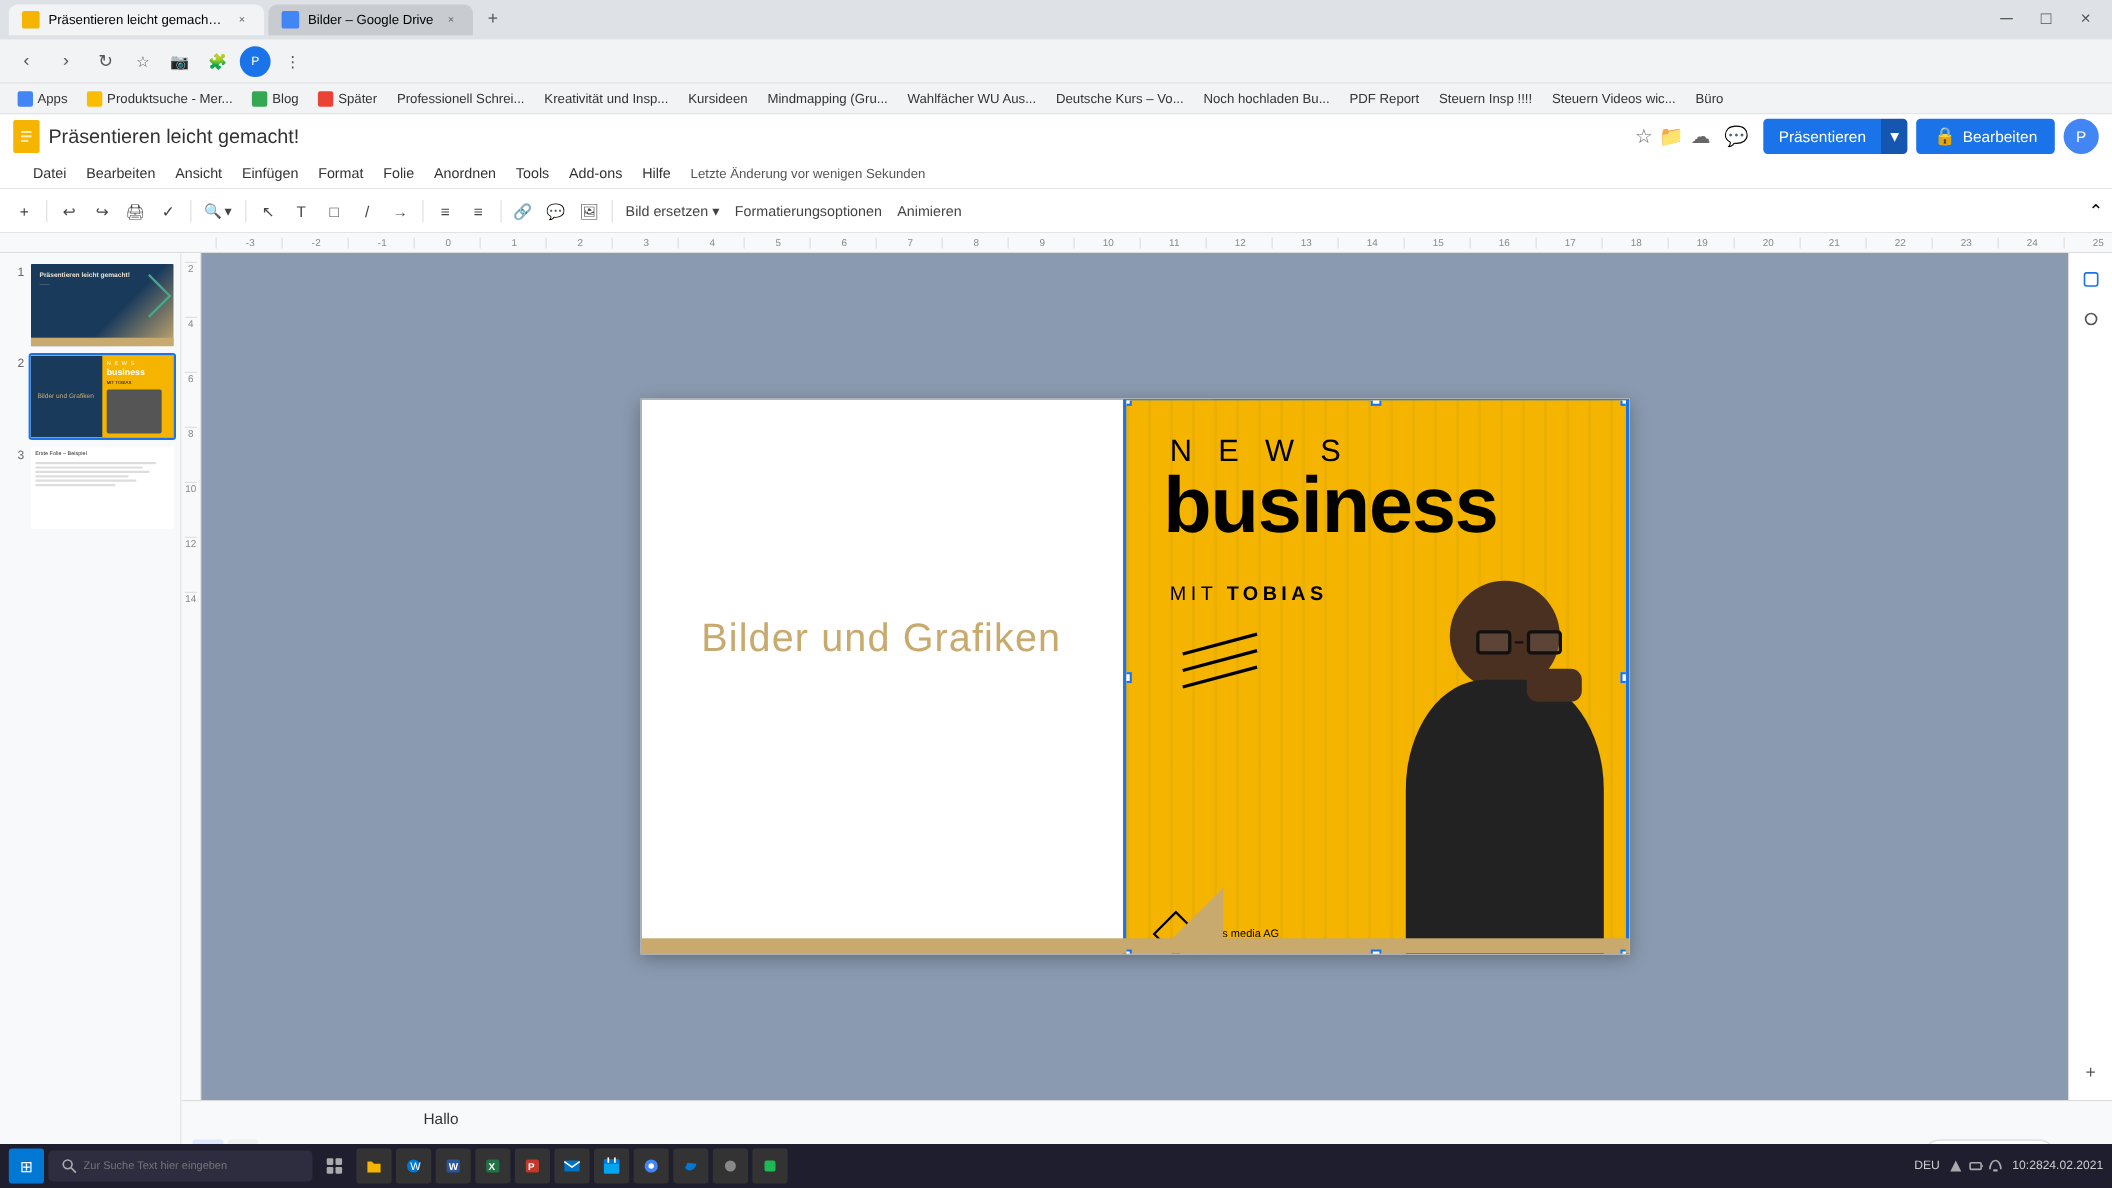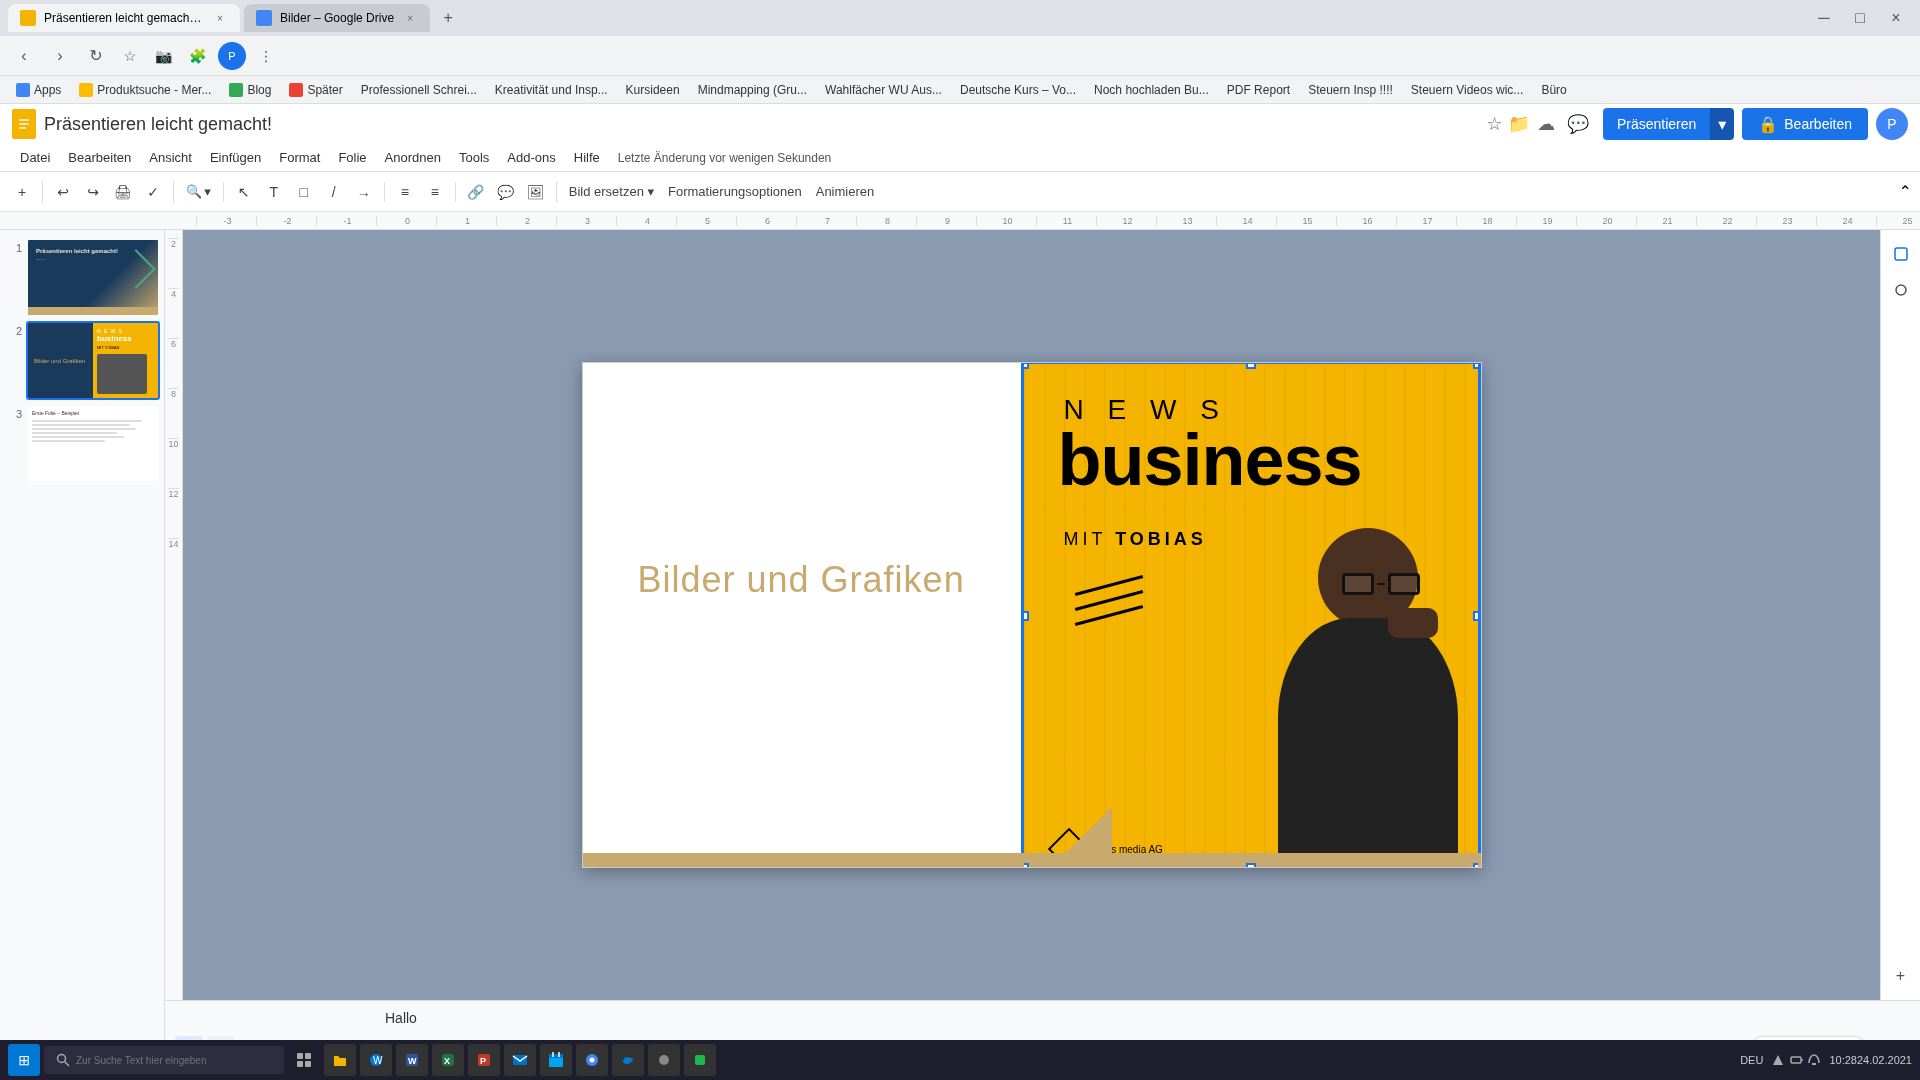--- a/index.html
+++ b/index.html
@@ -39,21 +39,21 @@
     .doc-title { font-size: 18px; color: #333; font-weight: 400; flex: 1; }
     .star-icon, .folder-icon, .cloud-icon { font-size: 18px; color: #666; cursor: pointer; }
     .header-right { display: flex; align-items: center; gap: 8px; margin-left: auto; }
     .comment-btn { width: 32px; height: 32px; border-radius: 50%; display: flex; align-items: center; justify-content: center; font-size: 18px; color: #555; cursor: pointer; }
     .present-dropdown { display: flex; align-items: center; background: #1a73e8; color: white; border-radius: 4px 0 0 4px; padding: 6px 14px; font-size: 14px; cursor: pointer; height: 32px; }
     .present-dropdown-arrow { background: #1557b0; color: white; padding: 6px 8px; border-radius: 0 4px 4px 0; cursor: pointer; height: 32px; display: flex; align-items: center; }
     .share-btn { background: #1a73e8; color: white; border-radius: 4px; padding: 6px 16px; font-size: 14px; cursor: pointer; display: flex; align-items: center; gap: 6px; height: 32px; }
     .user-avatar { width: 32px; height: 32px; border-radius: 50%; background: #4285f4; display: flex; align-items: center; justify-content: center; color: white; font-size: 14px; cursor: pointer; }
 
     
-    .menu-bar { display: flex; align-items: center; padding: 0 12px; gap: 2px; height: 28px; font-size: 13px; color: #333; border-bottom: 1px solid #e0e0e0; }
+    .menu-bar { display: flex; align-items: center; padding: 0 22px; gap: 2px; height: 28px; font-size: 13px; color: #333; border-bottom: 1px solid #e0e0e0; }
     .menu-item { padding: 4px 8px; border-radius: 3px; cursor: pointer; }
     .autosave-text { font-size: 12px; color: #555; margin-left: 8px; }
 
     
     .toolbar { display: flex; align-items: center; padding: 4px 8px; gap: 2px; height: 40px; border-bottom: 1px solid #e0e0e0; background: #fff; }
     .toolbar-btn { width: 28px; height: 28px; border-radius: 3px; display: flex; align-items: center; justify-content: center; font-size: 14px; color: #444; cursor: pointer; }
     .toolbar-separator { width: 1px; height: 20px; background: #ddd; margin: 0 4px; }
     .toolbar-dropdown { display: flex; align-items: center; gap: 2px; padding: 2px 6px; border-radius: 3px; cursor: pointer; font-size: 13px; color: #444; }
 
     

